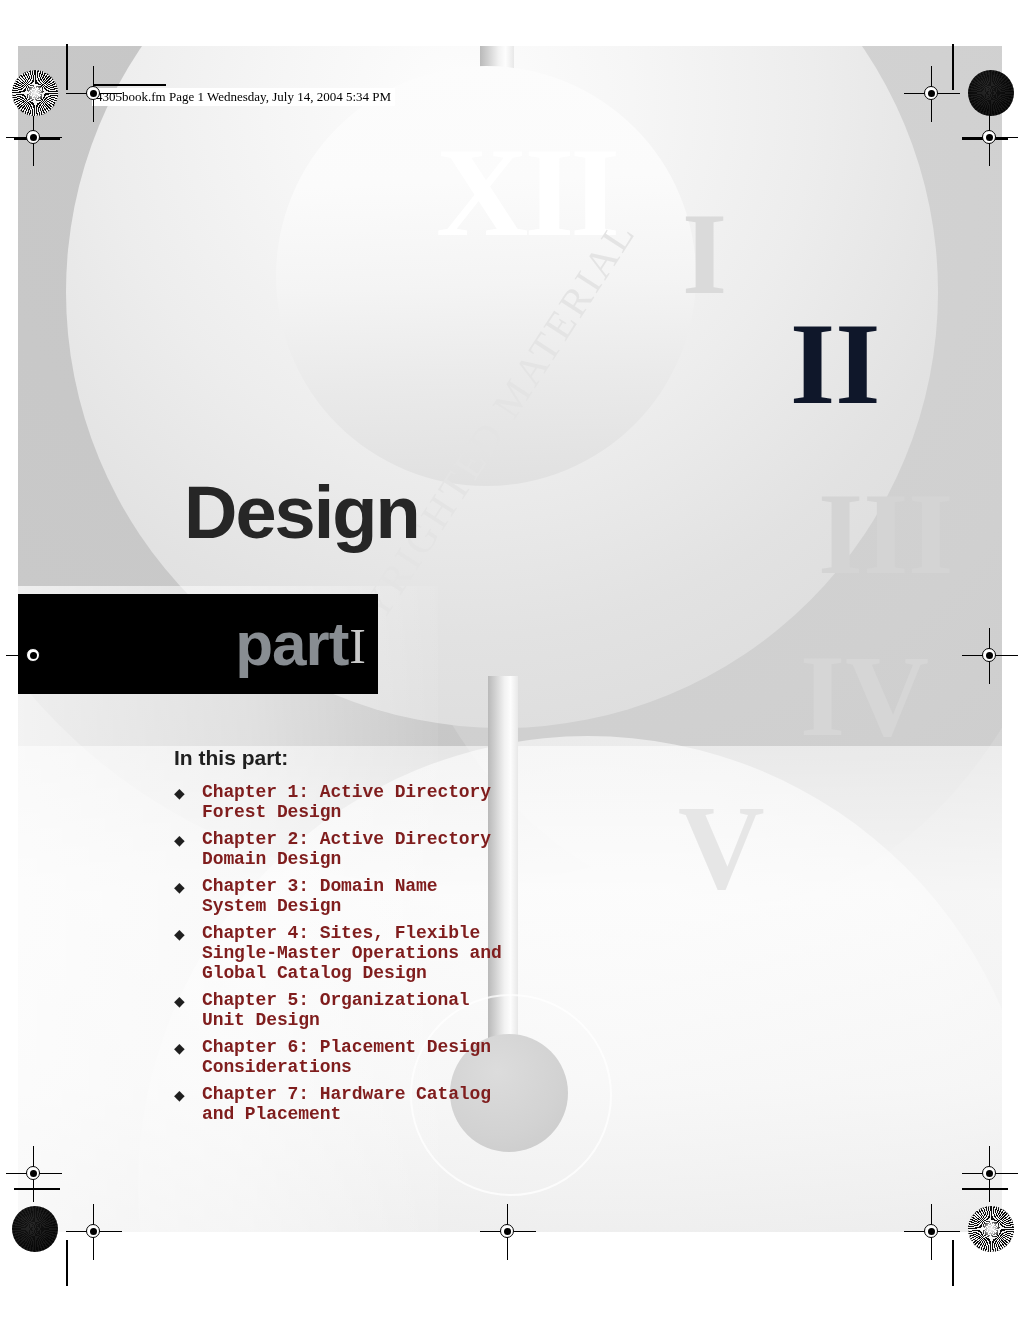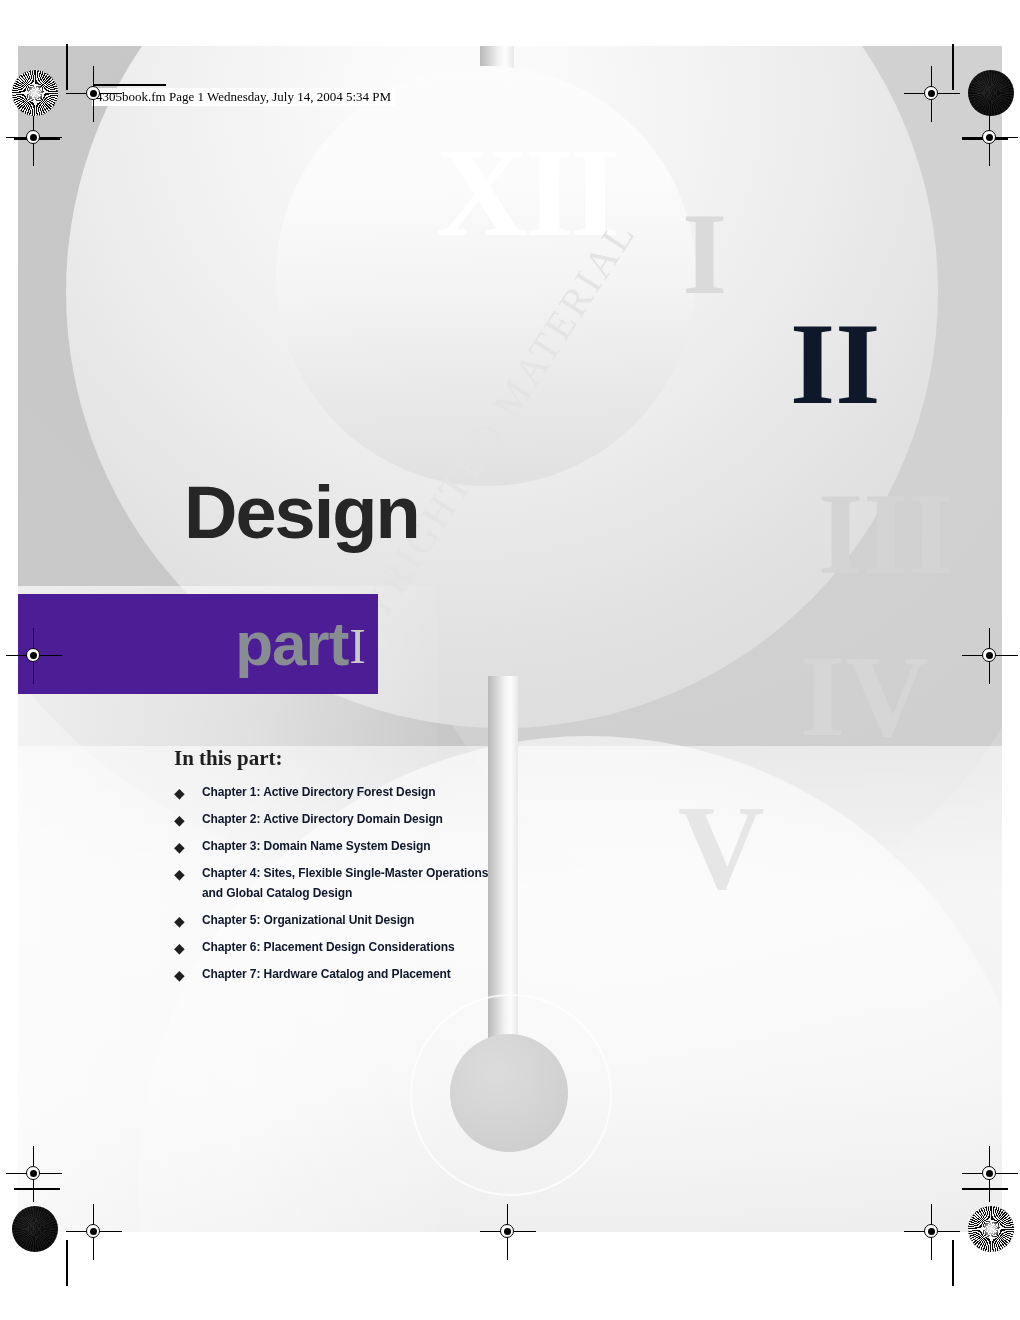--- a/index.html
+++ b/index.html
@@ -155,21 +155,21 @@
     line-height: 1;
     margin-left: 10px;
   }
 
   #part-bar {
     position: absolute;
     left: 0px;
     top: 548px;
     width: 360px;
     height: 100px;
-    background: #4c1d95;
+    background: #000000;
     display: flex;
     align-items: center;
     justify-content: flex-end;
     padding-right: 12px;
     box-sizing: border-box;
   }
   #part-word {
     font-family: "Liberation Sans Narrow", "Liberation Sans", sans-serif;
     font-size: 62px;
     font-weight: bold;
@@ -184,21 +184,21 @@
     line-height: 1;
     margin-left: 1px;
     position: relative;
     top: 2px;
   }
 
   #in-this-part {
     position: absolute;
     left: 156px;
     top: 700px;
-    font-family: Liberation Serif, serif;
+    font-family: Liberation Sans, sans-serif;
     font-size: 21px;
     font-weight: bold;
     color: #1f1f1f;
     letter-spacing: 0px;
   }
 
   #chapter-list {
     position: absolute;
     left: 156px;
     top: 736px;
@@ -215,24 +215,24 @@
   .bullet {
     flex: 0 0 auto;
     width: 28px;
     font-size: 14px;
     color: #1f1f1f;
     line-height: 20px;
     position: relative;
     top: 1px;
   }
   .chapter-label {
-    font-family: Liberation Sans, sans-serif;
-    font-size: 12px;
+    font-family: Liberation Mono, monospace;
+    font-size: 18px;
     font-weight: bold;
-    color: #0f172a;
+    color: #7f1d1d;
     line-height: 20px;
     letter-spacing: -0.1px;
   }
 
   
   #running-head {
     position: absolute;
     left: 92px;
     top: 88px;
     background: #ffffff;

